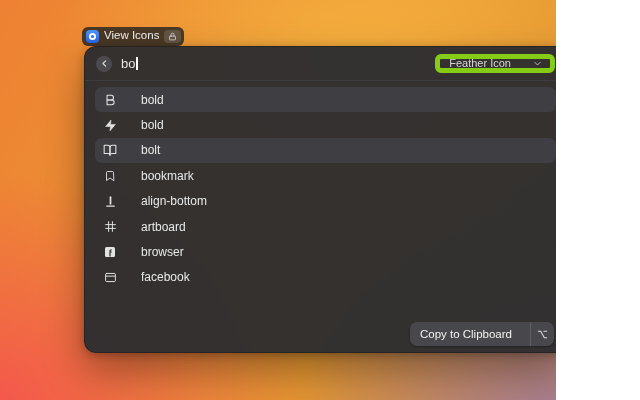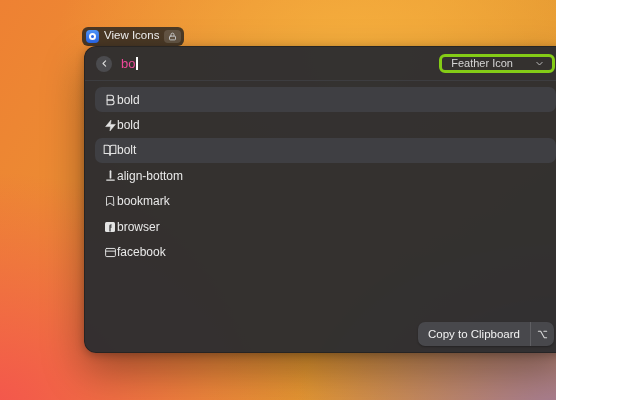--- a/index.html
+++ b/index.html
@@ -46,49 +46,50 @@
   }
 
   .search-row {
     height: 33px; display: flex; align-items: center; gap: 9px; padding: 0 11px;
   }
   .back-btn {
     width: 16px; height: 16px; border-radius: 50%; background: #4b4b4e;
     display: flex; align-items: center; justify-content: center; flex: none; cursor: pointer;
   }
   .search-input { display: flex; align-items: center; flex: 1; cursor: text; }
-  .search-text { color: #ec4899; font-size: 13px; }
+  .search-text { color: #e5e5e5; font-size: 13px; }
   .caret { display: inline-block; width: 1.5px; height: 13px; background: #ffffff; margin-left: 1px; }
 
   .dropdown {
     display: flex; align-items: center; gap: 22px;
-    border: 3px solid #84cc16; border-radius: 6px;
+    border: 5px solid #84cc16; border-radius: 6px;
     height: 19px; padding: 0 8px 0 9px; cursor: pointer;
   }
   .dropdown-value { color: #d6d6d6; font-size: 11px; line-height: 1; }
 
   .divider { height: 1px; background: #3d3d40; }
 
   
   .list { padding: 6px 10px 0 10px; }
   .row {
-    height: 25.4px; display: flex; align-items: center; gap: 0;
+    height: 25.4px; display: flex; align-items: center; gap: 24px;
     border-radius: 7px; padding: 0 8px; cursor: pointer;
   }
   .row.highlighted { background: #3f3f43; }
   .row-icon { width: 14px; height: 14px; flex: none; display: flex; align-items: center; justify-content: center; }
   .row-icon svg { display: block; }
   .row-label { color: #e9e9e9; font-size: 12px; }
 
   
   .copy-btn {
     position: absolute; right: 12px; bottom: 6px; height: 24px;
     display: flex; align-items: stretch;
     background: #48484c; border-radius: 7px; overflow: hidden; cursor: pointer;
     box-shadow: 0 1px 2px rgba(0,0,0,0.3);
+    gap: 8px;
   }
   .copy-label {
     display: flex; align-items: center; padding: 0 10px;
     color: #f2f2f2; font-size: 11.5px;
   }
   .copy-key {
     display: flex; align-items: center; justify-content: center; width: 24px;
     border-left: 1px solid rgba(255,255,255,0.13);
   }
 </style>
@@ -157,37 +158,48 @@
             <svg width="14" height="14" viewBox="0 0 24 24" fill="none" stroke="#e3e3e3" stroke-width="1.8" stroke-linecap="round" stroke-linejoin="round">
               <path d="M2 4h6a4 4 0 0 1 4 4v13a3 3 0 0 0-3-3H2z"></path>
               <path d="M22 4h-6a4 4 0 0 0-4 4v13a3 3 0 0 1 3-3h7z"></path>
             </svg>
           </span>
     <span class="row-label">bolt</span>
   </div>
 
   <div class="row">
     <span class="row-icon">
+            <svg width="12" height="12" viewBox="0 0 24 24" fill="none" stroke="#e3e3e3" stroke-width="1.8" stroke-linecap="round" stroke-linejoin="round">
+              <path d="M19 21l-7-5-7 5V5a2 2 0 0 1 2-2h10a2 2 0 0 1 2 2z"></path>
+            </svg>
+          </span>
+    <span class="row-label">bookmark</span>
+  </div>
+
+  <div class="row">
+    <span class="row-icon">
             <svg width="13" height="13" viewBox="0 0 24 24" fill="none" stroke="#e3e3e3" stroke-width="1.8" stroke-linecap="round" stroke-linejoin="round">
               <line x1="12" y1="4" x2="12" y2="16" stroke-width="3.2"></line>
               <line x1="5" y1="20.5" x2="19" y2="20.5" stroke-width="2.2"></line>
             </svg>
           </span>
     <span class="row-label">align-bottom</span>
   </div>
 
   <div class="row">
     <span class="row-icon">
-            <svg width="12" height="12" viewBox="0 0 24 24" fill="none" stroke="#e3e3e3" stroke-width="1.8" stroke-linecap="round" stroke-linejoin="round">
-              <path d="M19 21l-7-5-7 5V5a2 2 0 0 1 2-2h10a2 2 0 0 1 2 2z"></path>
-            </svg>
-          </span>
-    <span class="row-label">bookmark</span>
-  </div>
-
+            <svg width="13" height="13" viewBox="0 0 24 24" fill="none" stroke="#e3e3e3" stroke-width="1.8" stroke-linecap="round" stroke-linejoin="round">
+              <path d="M8.5 3v18"></path>
+              <path d="M15.5 3v18"></path>
+              <path d="M3 8.5h18"></path>
+              <path d="M3 15.5h18"></path>
+            </svg>
+          </span>
+    <span class="row-label">artboard</span>
+  </div>
 
   <div class="row">
     <span class="row-icon">
             <svg width="12" height="12" viewBox="0 0 24 24">
               <rect x="2" y="2" width="20" height="20" rx="3" fill="#e3e3e3"></rect>
               <path d="M15.5 8h-2a1.5 1.5 0 0 0-1.5 1.5V12h3.5M12 12v9" fill="none" stroke="#2d2d2f" stroke-width="2.4"></path>
             </svg>
           </span>
     <span class="row-label">browser</span>
   </div>

